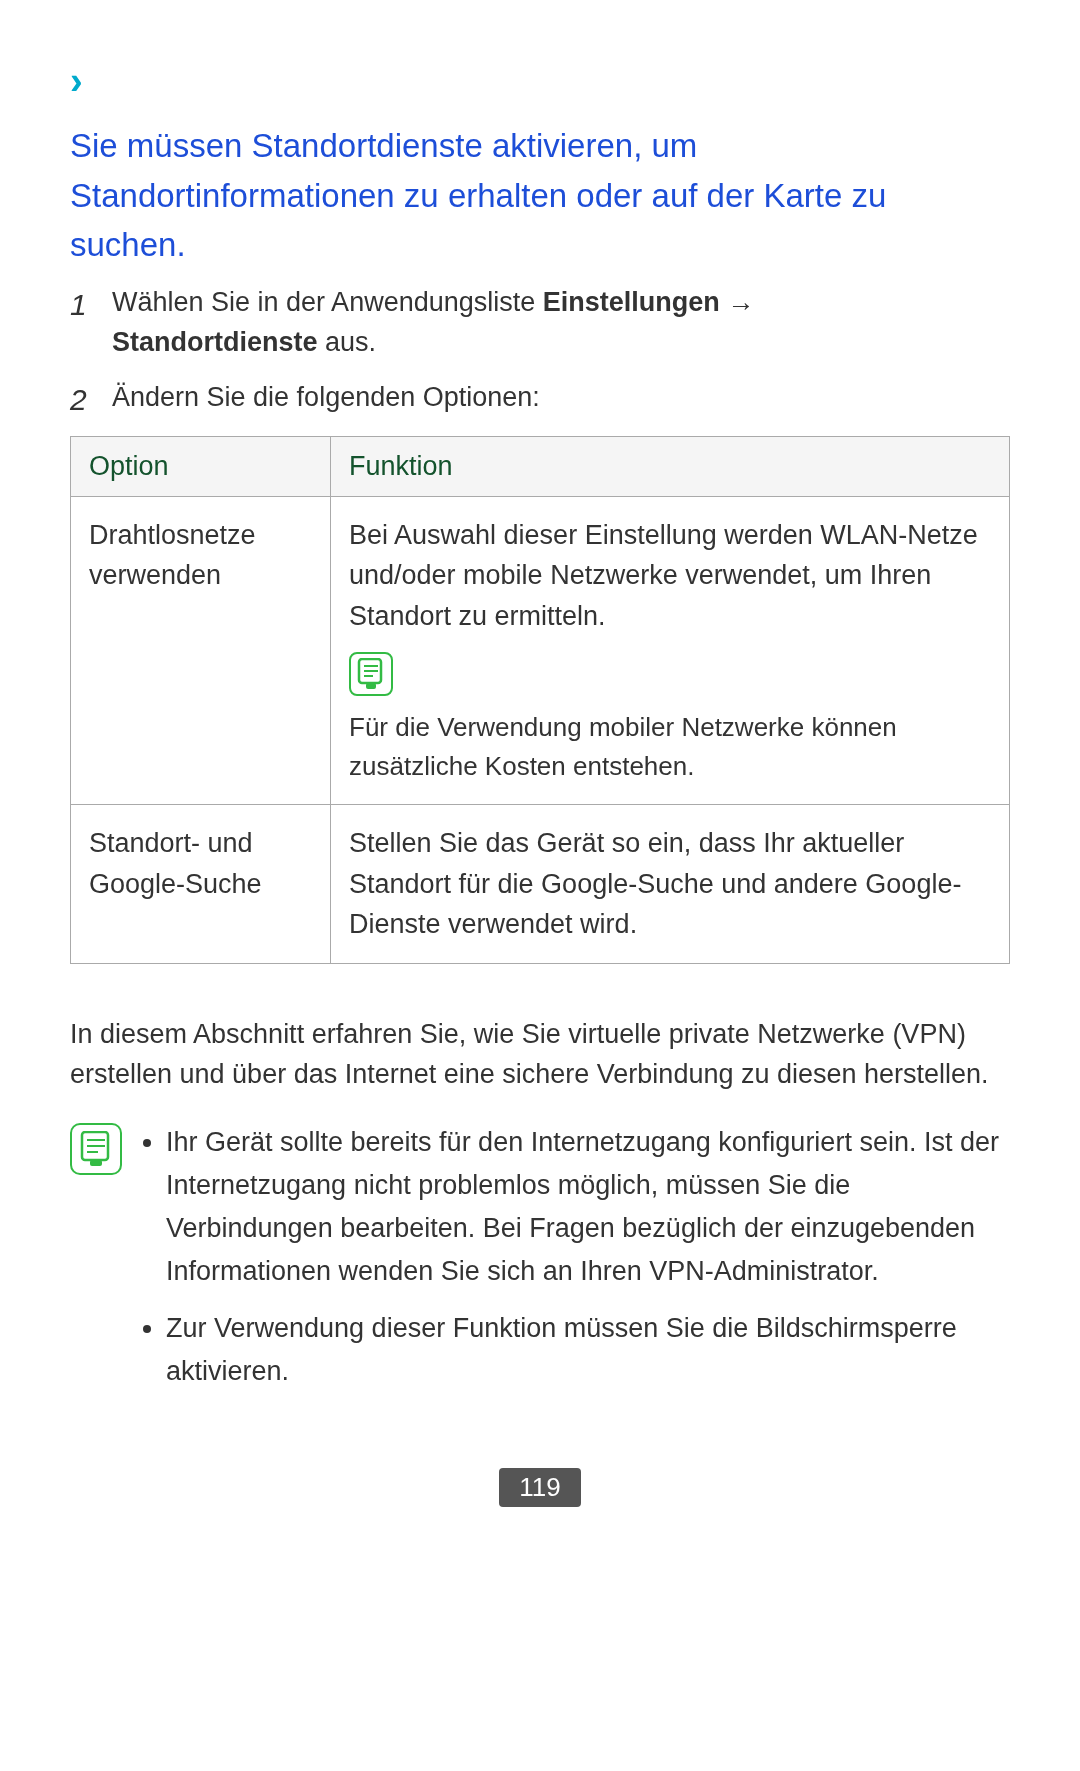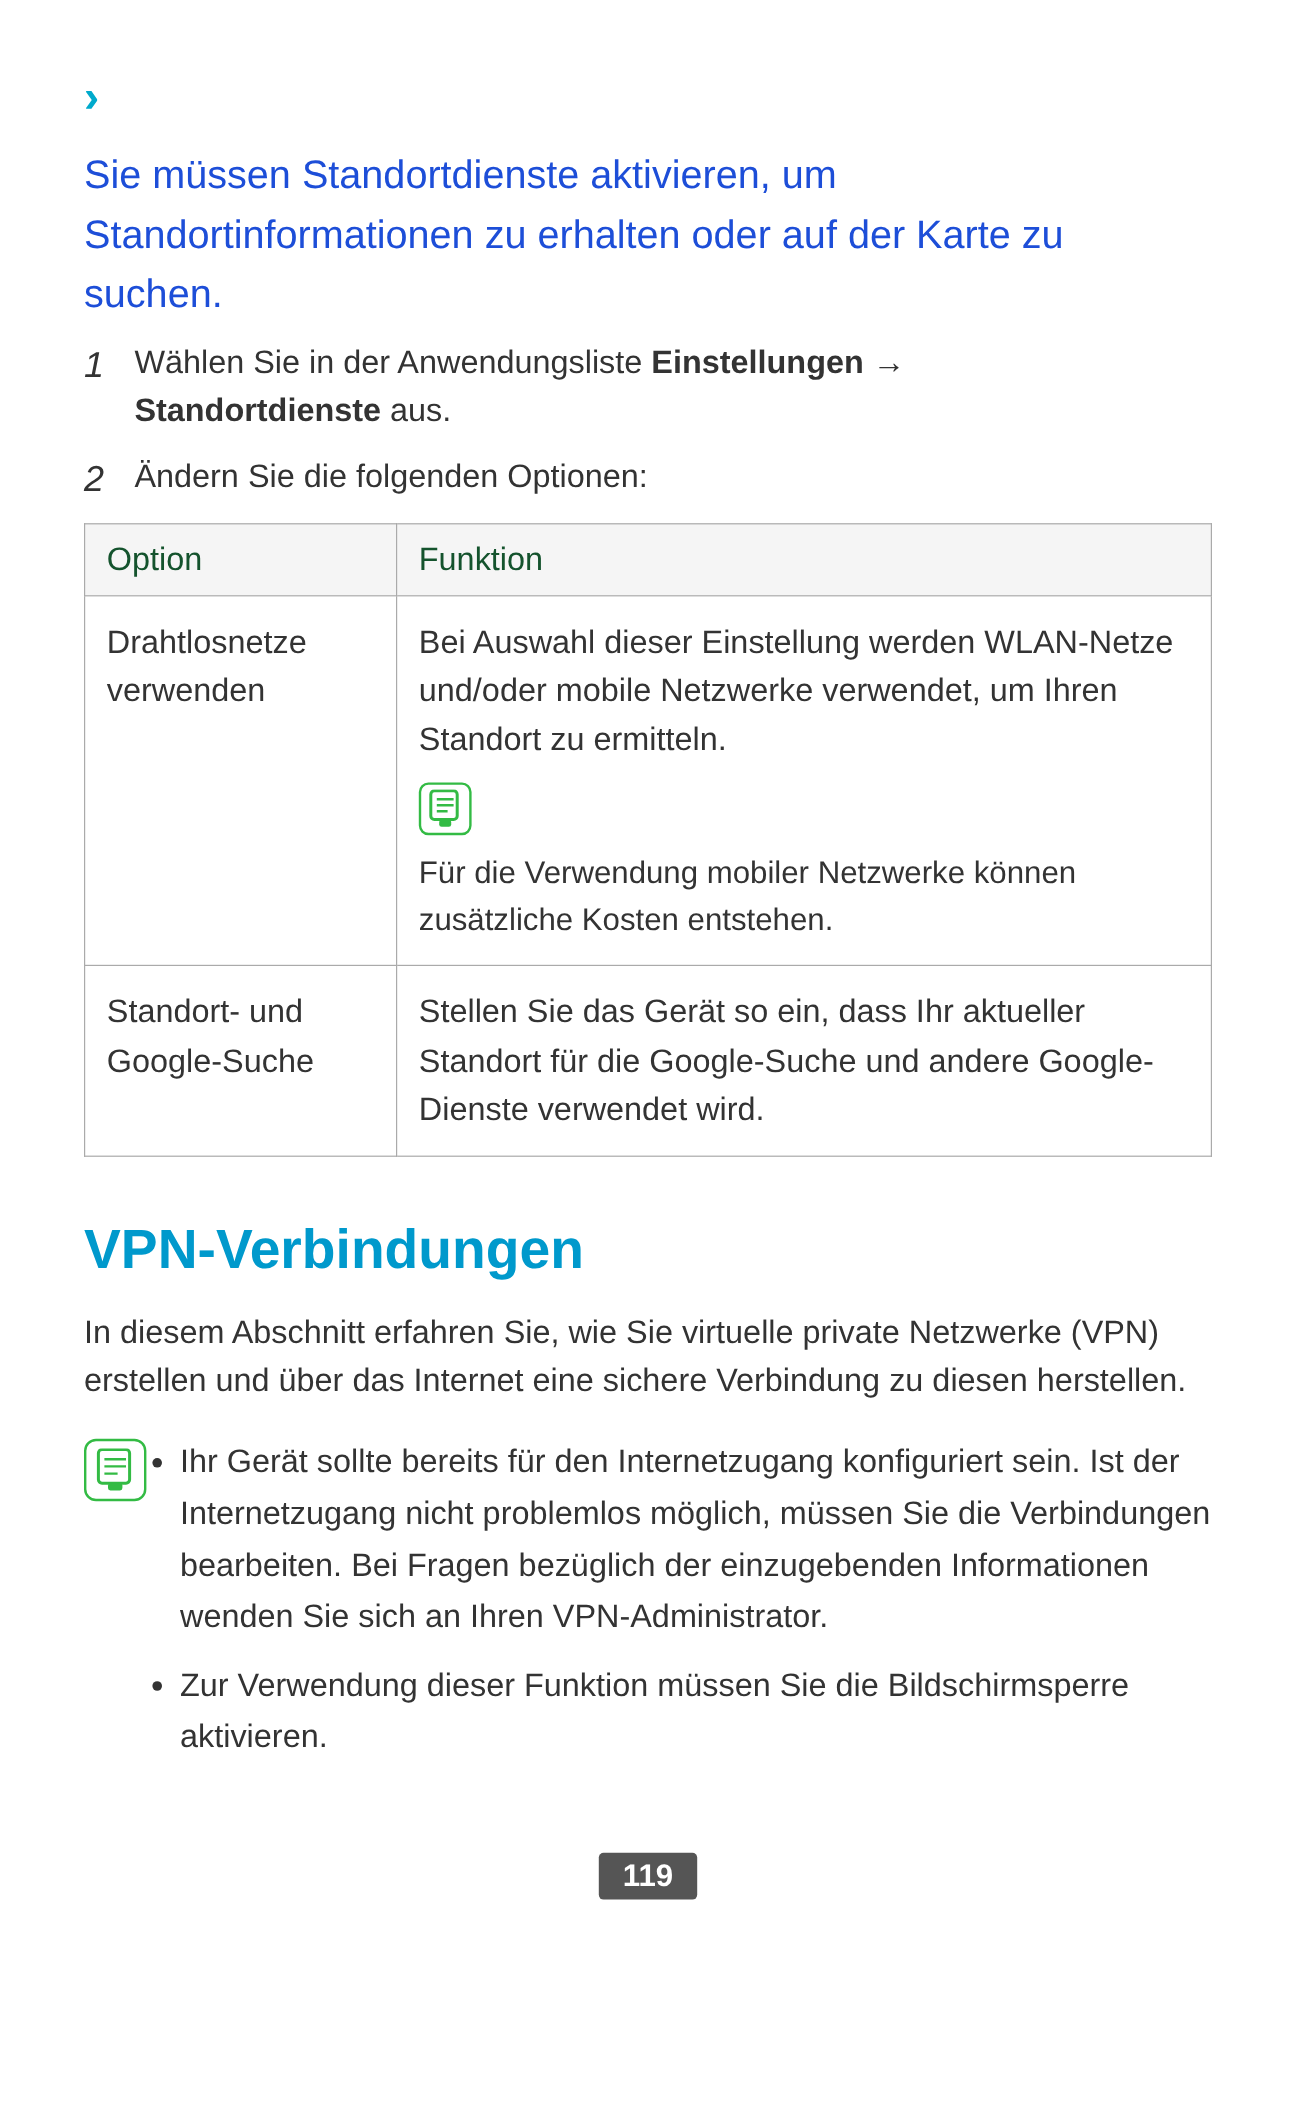--- a/index.html
+++ b/index.html
@@ -128,20 +128,21 @@
 
     .vpn-intro {
       font-size: 27px;
       color: #333333;
       line-height: 1.5;
       margin-bottom: 26px;
     }
 
     .vpn-notes {
       display: flex;
+      gap: 16px;
       align-items: flex-start;
       margin-bottom: 0;
     }
 
     .vpn-notes-icon {
       min-width: 52px;
       width: 52px;
       height: 52px;
       border: 2px solid #33bb44;
       border-radius: 10px;
@@ -176,21 +177,21 @@
       font-size: 27px;
       display: block;
       margin-bottom: 6px;
     }
 
     .footer-page {
       display: inline-block;
       background: #555555;
       color: #ffffff;
       font-size: 26px;
-      font-weight: bold;
+      font-weight: normal;
       padding: 4px 20px;
       border-radius: 4px;
     }
   </style>
 </head>
 <body>
 
 <div>
 
   <h2 class="section-title">
@@ -245,21 +246,20 @@
         <td>Standort- und Google-Suche</td>
         <td>Stellen Sie das Gerät so ein, dass Ihr aktueller Standort für die Google-Suche und andere Google-Dienste verwendet wird.</td>
       </tr>
     </tbody>
   </table>
 
 </div>
 
 <div>
 
-  <h2 class="vpn-title">VPN-Verbindungen</h2>
 
   <p class="vpn-intro">In diesem Abschnitt erfahren Sie, wie Sie virtuelle private Netzwerke (VPN) erstellen und über das Internet eine sichere Verbindung zu diesen herstellen.</p>
 
   <div class="vpn-notes">
     <div class="vpn-notes-icon">
       <svg width="32" height="36" viewBox="0 0 32 36" fill="none" xmlns="http://www.w3.org/2000/svg">
         <rect x="2" y="1" width="26" height="28" rx="3" stroke="#33bb44" stroke-width="2.5" fill="none"></rect>
         <rect x="10" y="29" width="12" height="6" rx="2" fill="#33bb44"></rect>
         <line x1="7" y1="9" x2="25" y2="9" stroke="#33bb44" stroke-width="2"></line>
         <line x1="7" y1="15" x2="25" y2="15" stroke="#33bb44" stroke-width="2"></line>

